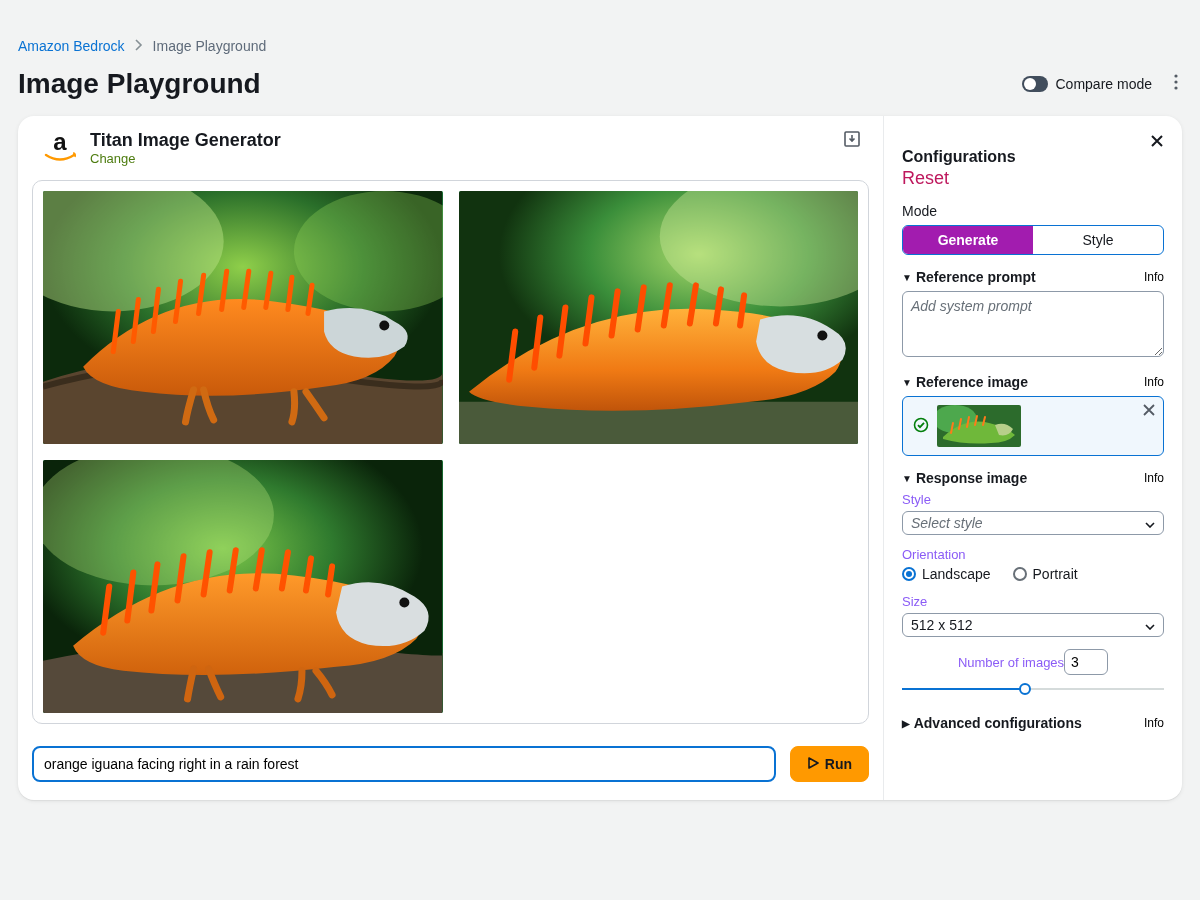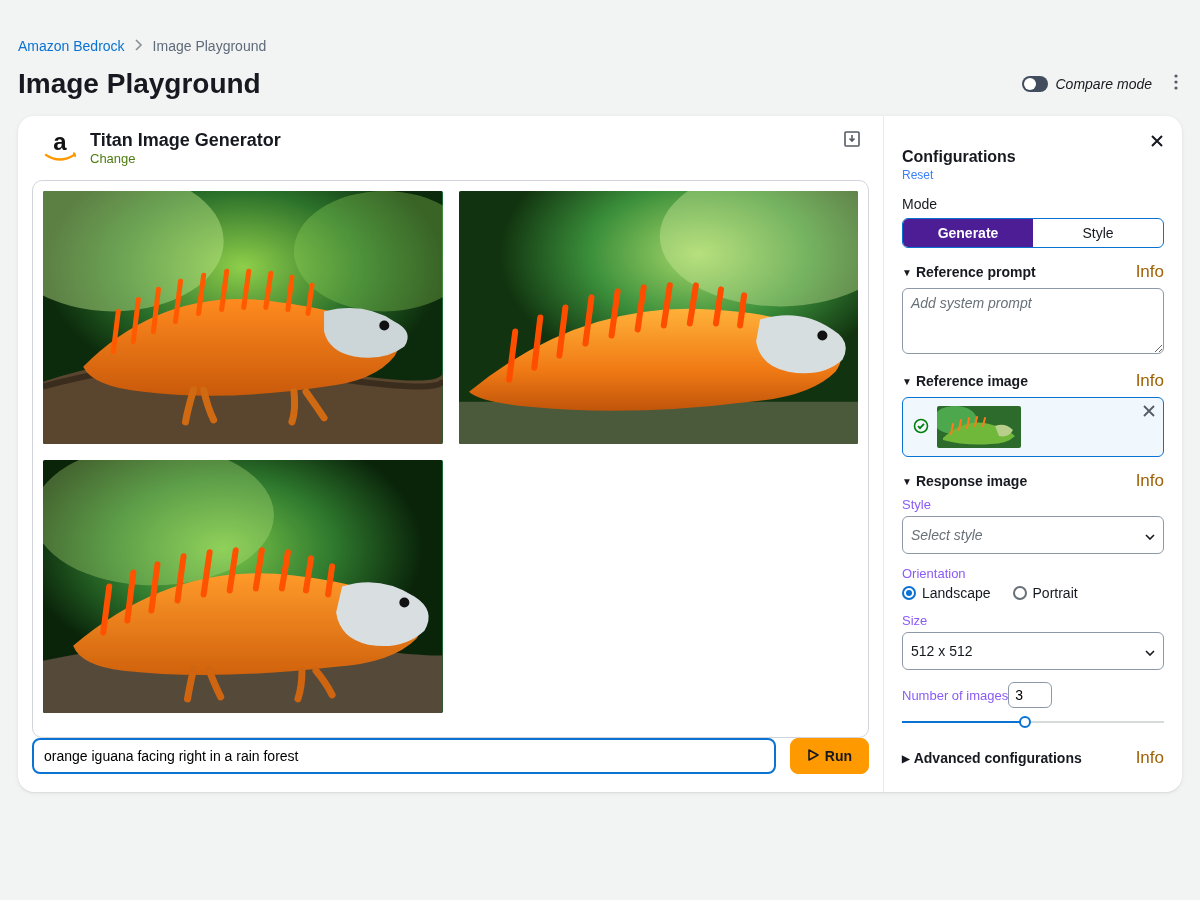--- a/index.html
+++ b/index.html
@@ -10,21 +10,21 @@
     font-size: 14px;
   }
   .page { padding: 18px 18px 20px 18px; }
   .breadcrumb { display: flex; align-items: center; gap: 10px; margin: 20px 0 14px 0; font-size: 14px; }
   .breadcrumb a { color: #0972d3; text-decoration: none; }
   .breadcrumb .sep { color: #879196; }
   .breadcrumb .current { color: #5f6b7a; }
   .title-row { display: flex; align-items: center; justify-content: space-between; margin-bottom: 16px; }
   .title-row h1 { font-size: 28px; font-weight: 700; }
   .title-right { display: flex; align-items: center; gap: 18px; }
-  .toggle-wrap { display: flex; align-items: flex-start; gap: 8px; font-size: 14px; cursor: pointer; font-style: italic; }
+  .toggle-wrap { display: flex; align-items: flex-start; gap: 8px; font-size: 14px; cursor: pointer; }
   .toggle {
     width: 26px; height: 16px; border-radius: 10px; background: #414d5c;
     position: relative;
   }
   .toggle::after {
     content: ""; position: absolute; left: 2px; top: 2px;
     width: 12px; height: 12px; background: #fff; border-radius: 50%;
   }
   .kebab { font-size: 18px; color: #545b64; cursor: pointer; padding: 4px; }
   .panel {
@@ -43,72 +43,72 @@
   .gallery {
     border: 1px solid #d1d5db; border-radius: 10px; padding: 10px;
     display: grid; grid-template-columns: 1fr 1fr; gap: 16px 16px;
     margin-top: 10px; flex: 1; align-content: start;
   }
   .genimg {
     width: 100%; aspect-ratio: 398/252; border-radius: 2px;
     background: #2a5; position: relative; overflow: hidden;
   }
   .iguana-svg { width: 100%; height: 100%; display: block; }
-  .prompt-row { display: flex; gap: 14px; margin-top: 0; align-items: stretch; }
+  .prompt-row { display: flex; gap: 14px; margin-top: 22px; align-items: stretch; }
   .prompt-input {
     flex: 1; border: 2px solid #0972d3; border-radius: 8px;
     padding: 8px 10px; font-size: 14px; outline: none;
   }
   .run-btn {
     background: #ff9900; border: 1px solid #ff9900; color: #16191f;
     font-weight: 700; border-radius: 8px; padding: 0 16px;
     display: flex; align-items: center; gap: 6px; cursor: pointer; font-size: 14px;
   }
   .sidebar { width: 298px; padding: 16px 18px 18px 18px; display: flex; flex-direction: column; gap: 14px; }
   .sb-header { display: flex; justify-content: space-between; align-items: flex-start; }
   .sb-title { font-size: 16px; font-weight: 700; margin-top: 16px; }
-  .sb-reset { color: #3b82f6; font-size: 12px; cursor: pointer; margin-top: 2px; }
+  .sb-reset { color: #be185d; font-size: 18px; cursor: pointer; margin-top: 2px; }
   .close-x { font-size: 18px; cursor: pointer; color: #16191f; }
   .sb-label { font-size: 14px; margin-bottom: 6px; }
   .seg { display: flex; border: 1px solid #0972d3; border-radius: 6px; overflow: hidden; }
   .seg > div { flex: 1; text-align: center; padding: 6px 0; font-size: 14px; cursor: pointer; }
-  .seg .active { background: #4c1d95; color: #fff; font-weight: 700; }
+  .seg .active { background: #a21caf; color: #fff; font-weight: 700; }
   .sect { }
   .sect-head { display: flex; justify-content: space-between; align-items: center; margin-bottom: 6px; }
   .sect-head .hleft { display: flex; align-items: center; gap: 4px; font-weight: 700; cursor: pointer; }
-  .info-link { color: #a16207; font-size: 17px; cursor: pointer; }
+  .info-link { color: #000000; font-size: 12px; cursor: pointer; }
   .caret { font-size: 10px; }
   .textarea {
     width: 100%; min-height: 66px; border: 1px solid #8d99a8; border-radius: 6px;
     padding: 6px 8px; font-family: inherit; font-size: 14px; resize: vertical;
   }
   .textarea::placeholder { color: #687078; font-style: italic; }
   .ref-box {
     border: 1px solid #0972d3; background: #f0f7fd; border-radius: 6px;
     padding: 8px 10px; display: flex; align-items: center; gap: 8px; position: relative;
   }
   .ref-check { color: #037f0c; }
   .ref-thumb { width: 84px; height: 42px; border-radius: 2px; overflow: hidden; }
   .ref-x { position: absolute; right: 8px; top: 6px; color: #545b64; cursor: pointer; font-size: 14px; }
   .select {
     width: 100%; border: 1px solid #8d99a8; border-radius: 6px;
-    padding: 10px 8px; display: flex; justify-content: space-between; 
+    padding: 3px 8px; display: flex; justify-content: space-between; 
     cursor: pointer; background: #fff;
   }
   .select .ph { color: #687078; font-style: italic; }
   .select .val { }
   .radio-row { display: flex; gap: 22px; align-items: center; }
   .radio { display: flex; align-items: center; gap: 6px; cursor: pointer; }
   .radio-dot {
     width: 14px; height: 14px; border: 2px solid #0972d3; border-radius: 50%;
     display: flex; align-items: center; justify-content: center;
   }
   .radio-dot.unchecked { border-color: #687078; }
   .radio-dot .inner { width: 6px; height: 6px; background: #0972d3; border-radius: 50%; }
-  .num-row { display: flex; justify-content: flex-start; align-items: center; }
+  .num-row { display: flex; justify-content: center; align-items: center; }
   .num-input { width: 44px; border: 1px solid #8d99a8; border-radius: 6px; padding: 4px 6px; text-align: left; font-size: 14px; }
   .slider { position: relative; height: 16px; margin-top: 6px; }
   .slider-track { position: absolute; left: 0; right: 0; top: 7px; height: 2px; background: #d5dbdb; }
   .slider-fill { position: absolute; left: 0; top: 7px; height: 2px; background: #0972d3; }
   .slider-thumb { position: absolute; top: 2px; width: 12px; height: 12px; border: 2px solid #0972d3; background: #fff; border-radius: 50%; transform: translateX(-50%); cursor: pointer; }
   .field { margin-bottom: 12px; }
   .field-label { font-size: 13px; margin-bottom: 4px; color: #8b5cf6; }
 </style>
 </head>
 <body>

